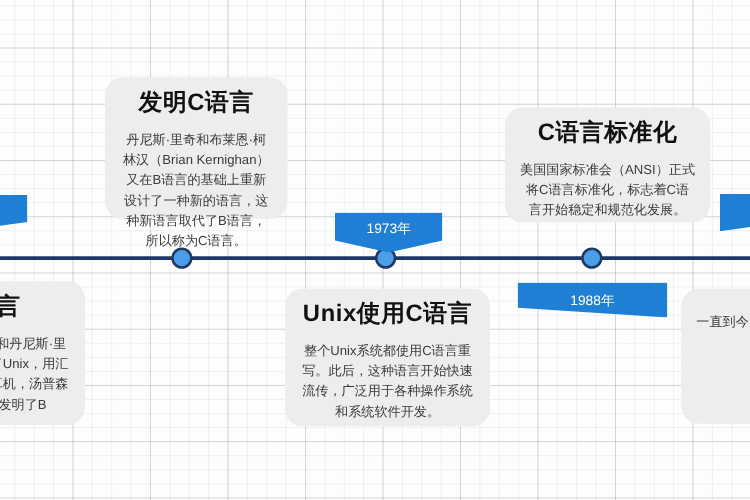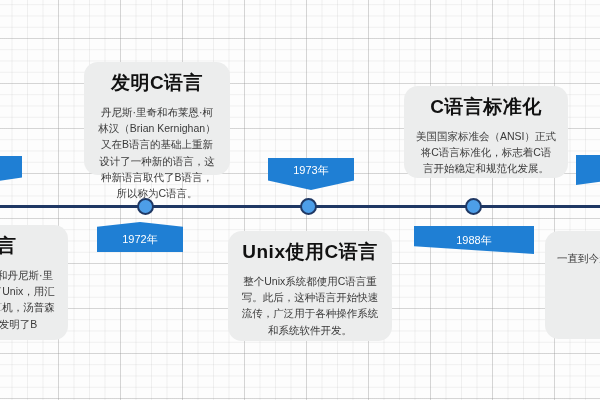--- a/index.html
+++ b/index.html
@@ -83,25 +83,22 @@
 
   <div class="axis"></div>
   <div class="node" style="left:137px;"></div>
   <div class="node" style="left:300px;"></div>
   <div class="node" style="left:465px;"></div>
 
   <div class="banner plainleft" style="left:-38px;top:156px;width:60px;height:30px;">
     <span></span>
   </div>
 
-  <div class="banner up" style="left:97px;top:222px;width:86px;height:30px;">
-    <span>1972年</span>
-  </div>
 
-  <div class="banner down" style="left:268px;top:158px;width:86px;height:32px;">
+  <div class="banner down" style="left:268px;top:170px;width:86px;height:32px;">
     <span>1973年</span>
   </div>
 
   <div class="banner plainright" style="left:414px;top:226px;width:120px;height:28px;">
     <span>1988年</span>
   </div>
 
   <div class="banner plainleft" style="left:576px;top:155px;width:60px;height:30px;">
     <span></span>
   </div>

